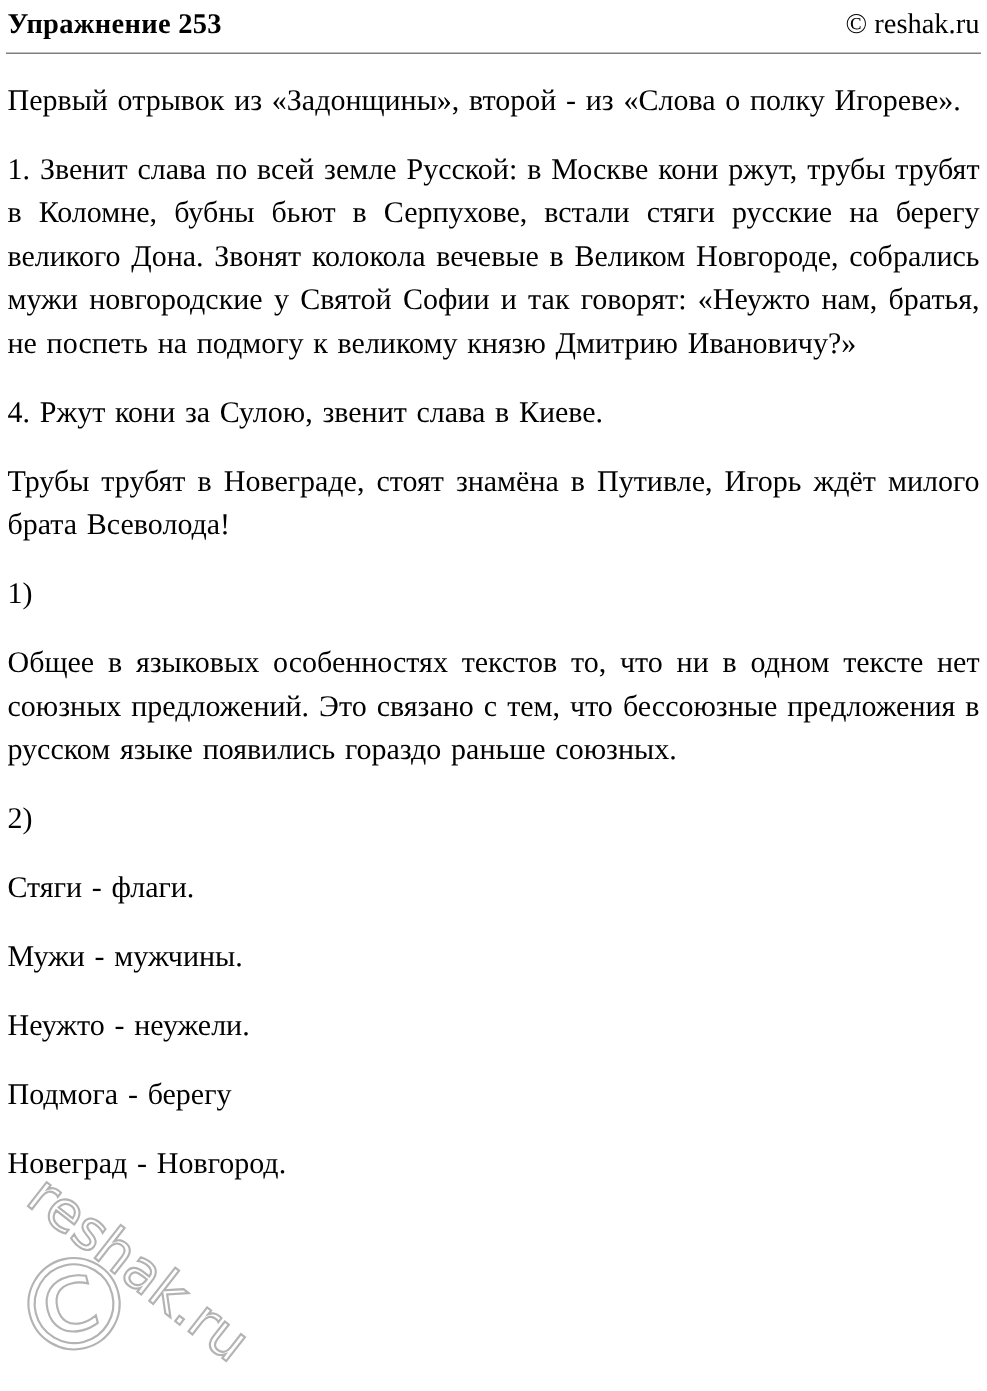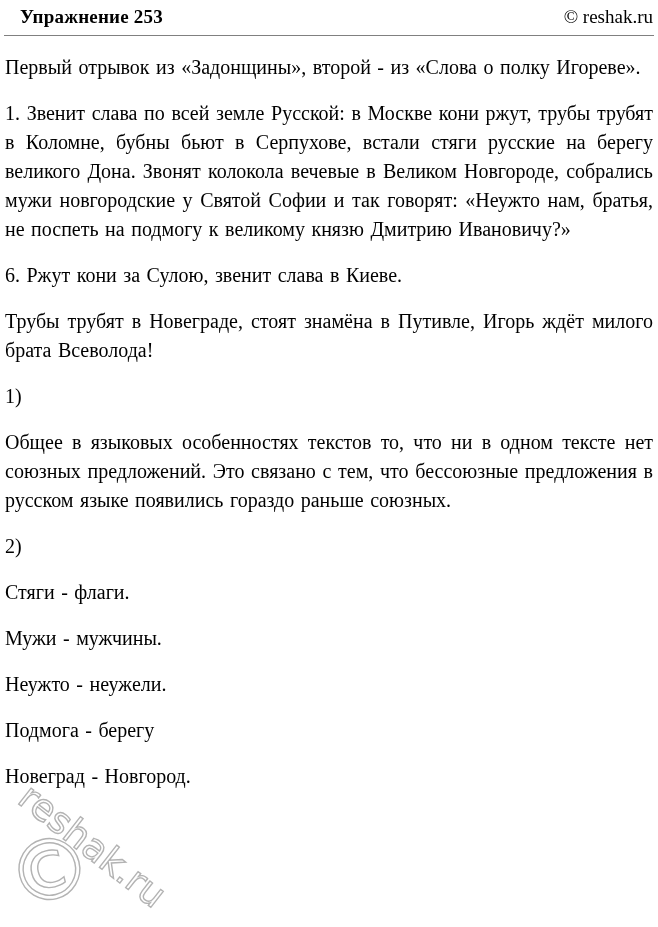--- a/index.html
+++ b/index.html
@@ -24,21 +24,20 @@
     display: flex;
     justify-content: space-between;
     align-items: baseline;
     padding: 0 1px;
   }
   .header .title {
     font-size: 19px;
     font-weight: bold;
     line-height: 26px;
     letter-spacing: 0.2px;
-    margin-left: 15px;
   }
   .header .copyright {
     font-size: 19px;
     line-height: 26px;
   }
   .rule {
     border: none;
     border-top: 1px solid var(--rule, #808080);
     margin: 5px 0 0 0;
     height: 0;
@@ -78,21 +77,21 @@
   <div class="header">
     <span class="title">Упражнение 253</span>
     <span class="copyright">© reshak.ru</span>
   </div>
 
   <hr class="rule">
 
   <div class="content">
     <p>Первый отрывок из «Задонщины», второй - из «Слова о полку Игореве».</p>
     <p>1. Звенит слава по всей земле Русской: в Москве кони ржут, трубы трубят в Коломне, бубны бьют в Серпухове, встали стяги русские на берегу великого Дона. Звонят колокола вечевые в Великом Новгороде, собрались мужи новгородские у Святой Софии и так говорят: «Неужто нам, братья, не поспеть на подмогу к великому князю Дмитрию Ивановичу?»</p>
-    <p>6. Ржут кони за Сулою, звенит слава в Киеве.</p>
+    <p>4. Ржут кони за Сулою, звенит слава в Киеве.</p>
     <p>Трубы трубят в Новеграде, стоят знамёна в Путивле, Игорь ждёт милого брата Всеволода!</p>
     <p>1)</p>
     <p>Общее в языковых особенностях текстов то, что ни в одном тексте нет союзных предложений. Это связано с тем, что бессоюзные предложения в русском языке появились гораздо раньше союзных.</p>
     <p>2)</p>
     <p>Стяги - флаги.</p>
     <p>Мужи - мужчины.</p>
     <p>Неужто - неужели.</p>
     <p>Подмога - берегу</p>
     <p>Новеград - Новгород.</p>
   </div>

